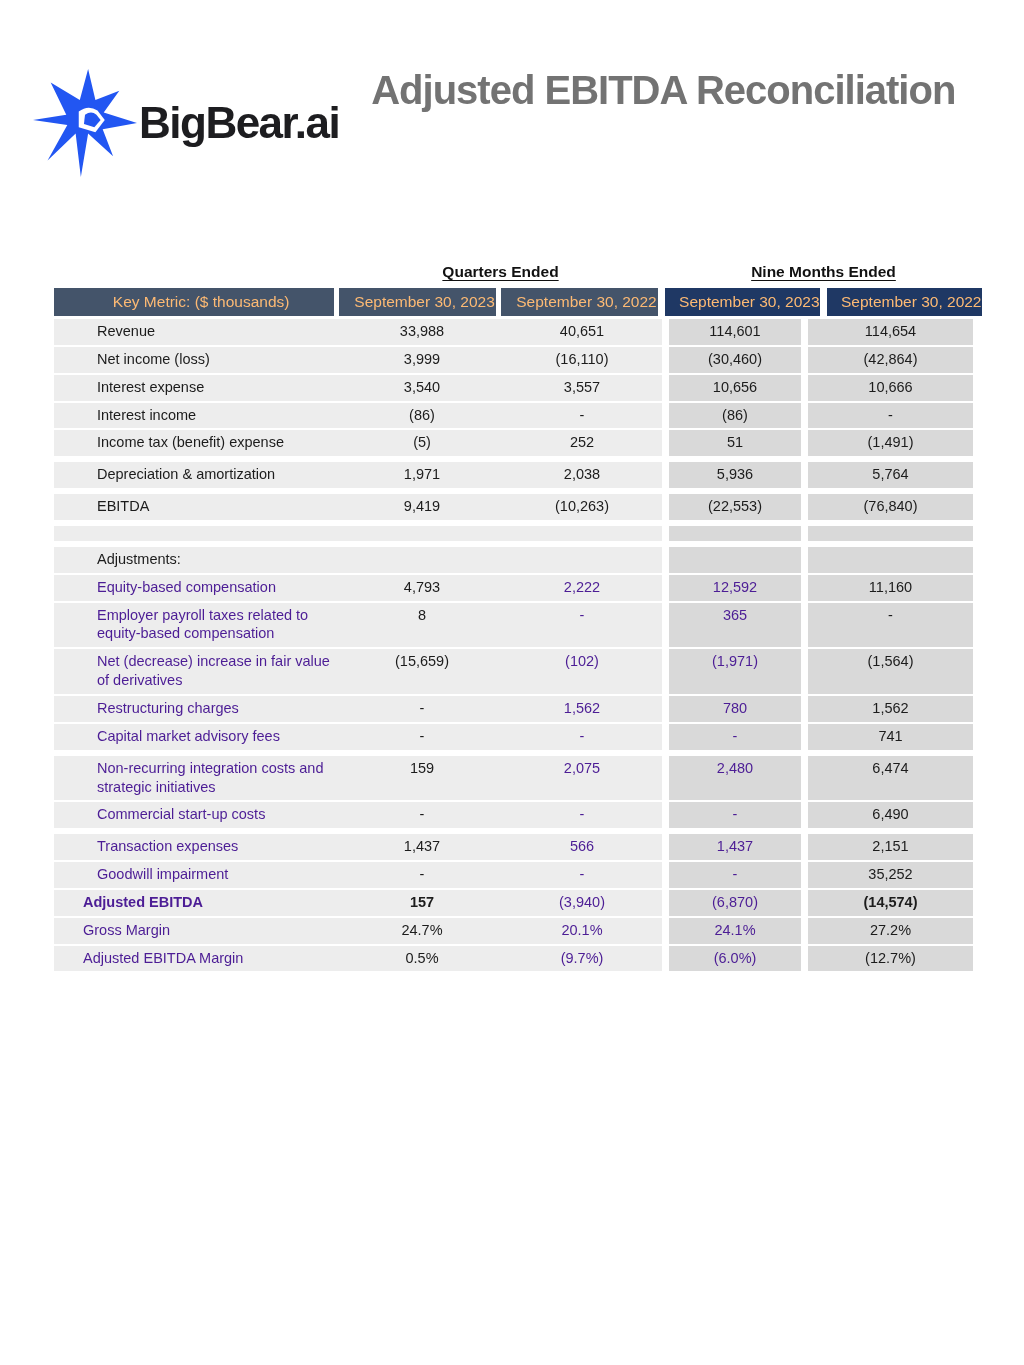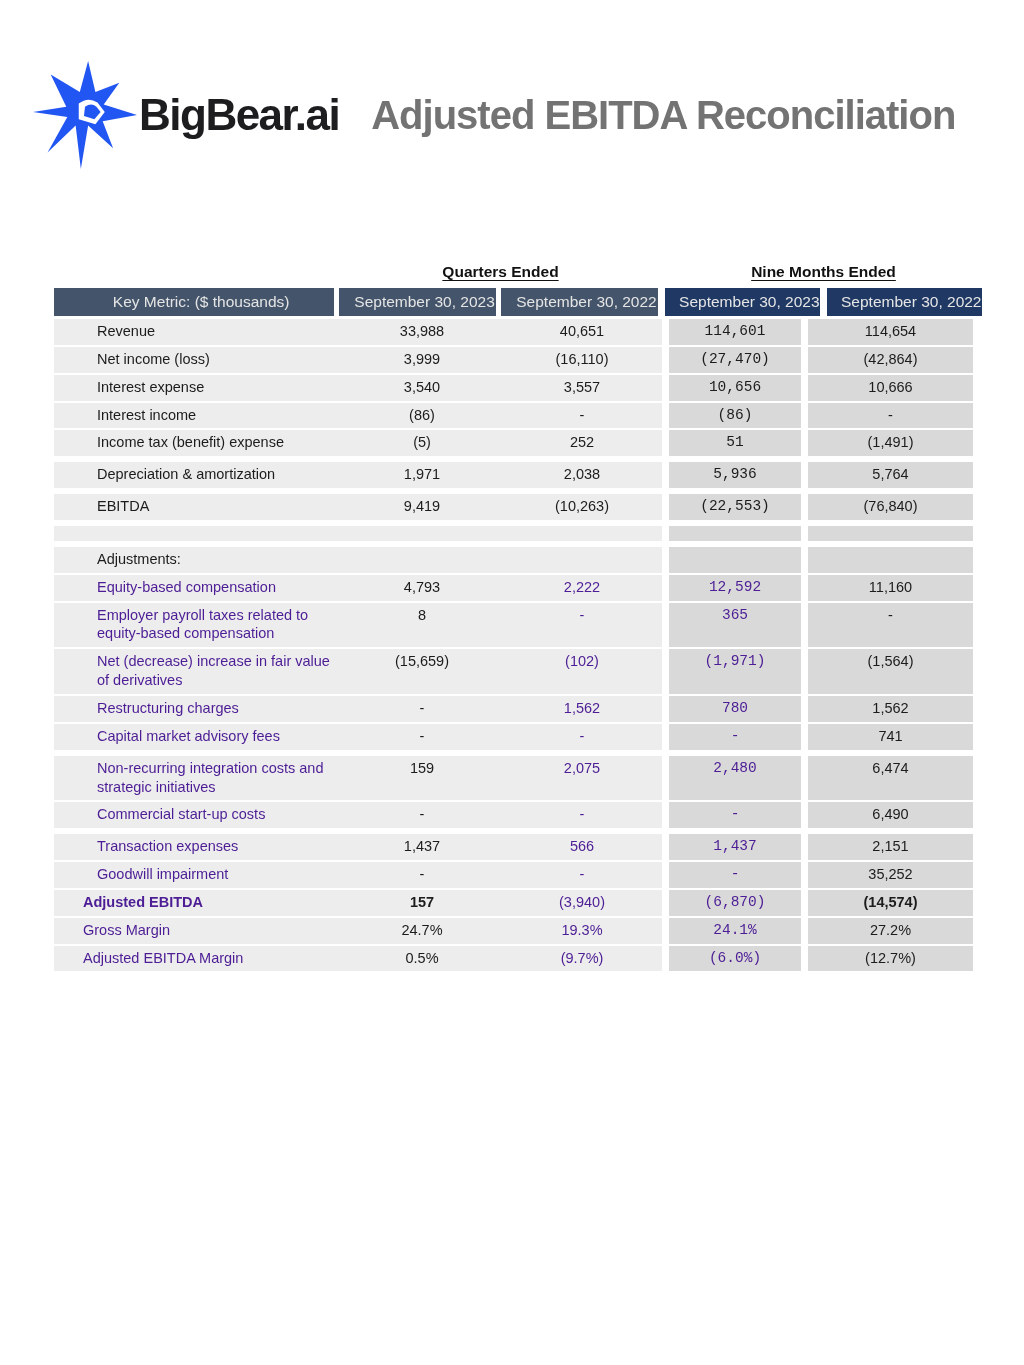--- a/index.html
+++ b/index.html
@@ -2,21 +2,21 @@
 <html><head>
 <meta charset="utf-8">
 <style>
   html,body { margin:0; padding:0; background:#ffffff; }
   .page {
     position:relative; width:1024px; height:1365px; background:#ffffff;
     font-family:"Liberation Sans", sans-serif; overflow:hidden;
   }
 
   
-  .hdr { position:absolute; top:60px; left:33px; display:flex; align-items:center; }
+  .hdr { position:absolute; top:68px; left:33px; display:flex; }
   .logo { display:flex; align-items:center; }
   .logo svg { width:104px; height:110px; display:block; }
   .brand {
     font-size:44px; font-weight:bold; color:#1d1d20; letter-spacing:-1.5px;
     margin-left:2px;
   }
   .title {
     font-size:40px; font-weight:600; color:#737373; letter-spacing:-1px;
     margin:0 0 0 32px; white-space:nowrap;
   }
@@ -27,21 +27,21 @@
   .group-headers { display:flex; margin-bottom:7px; }
   .gh-spacer { width:288px; }
   .gh {
     width:317px; text-align:center; font-size:15.5px; font-weight:bold; color:#111;
     text-decoration:underline; text-underline-offset:3px;
   }
   .gh-gap { width:6px; }
 
   .header-row { display:flex; }
   .hcell {
-    color:#e5e5e5; font-size:15.5px; text-align:center; padding:5px 0 5px 14px;
+    color:#fdba74; font-size:15.5px; text-align:center; padding:5px 0 5px 14px;
     white-space:nowrap;
   }
   .hcell.key { width:288px; background:#44546A; }
   .hcell.q  { width:155px; background:#44546A; }
   .hcell.n  { width:153px; background:#1F3864; }
   .hgap { width:5px; background:#fff; }
   .hgap.wide { width:7px; }
 
   .tbody { margin-top:3px; }
   .trow { display:flex; margin-top:2px; align-items:stretch; }
@@ -51,21 +51,21 @@
   .cell { font-size:14.5px; color:#1c1c1c; }
   .label-cell {
     width:235px; background:#EDEDED; padding:3px 10px 4px 43px;
     white-space:pre-line; line-height:1.3; text-align:left;
   }
   .trow.flush .label-cell { padding-left:29px; width:249px; }
   .vcell {
     background:#EDEDED; text-align:center; padding:3px 0 4px 0; line-height:1.3;
   }
   .vcell.q1, .vcell.q2 { width:160px; }
-  .vcell.n1 { width:132px; background:#D9D9D9;font-family:Liberation Mono, monospace; }
+  .vcell.n1 { width:132px; background:#D9D9D9; }
   .vcell.n2 { width:165px; background:#D9D9D9; }
   .cgap { width:7px; background:#ffffff; }
 
   .navy { color:#4c1d95; }
   .b { font-weight:bold; }
 </style>
 </head>
 <body>
 
 <div class="page">
@@ -111,21 +111,21 @@
           <div class="cgap"></div>
           <div class="cell vcell n1">114,601</div>
           <div class="cgap"></div>
           <div class="cell vcell n2">114,654</div>
         </div>
         <div class="trow">
           <div class="cell label-cell">Net income (loss)</div>
           <div class="cell vcell q1">3,999</div>
           <div class="cell vcell q2">(16,110)</div>
           <div class="cgap"></div>
-          <div class="cell vcell n1">(27,470)</div>
+          <div class="cell vcell n1">(30,460)</div>
           <div class="cgap"></div>
           <div class="cell vcell n2">(42,864)</div>
         </div>
         <div class="trow">
           <div class="cell label-cell">Interest expense</div>
           <div class="cell vcell q1">3,540</div>
           <div class="cell vcell q2">3,557</div>
           <div class="cgap"></div>
           <div class="cell vcell n1">10,656</div>
           <div class="cgap"></div>
@@ -274,21 +274,21 @@
           <div class="cell vcell q1 b">157</div>
           <div class="cell vcell q2 navy">(3,940)</div>
           <div class="cgap"></div>
           <div class="cell vcell n1 navy">(6,870)</div>
           <div class="cgap"></div>
           <div class="cell vcell n2 b">(14,574)</div>
         </div>
         <div class="trow flush">
           <div class="cell label-cell navy">Gross Margin</div>
           <div class="cell vcell q1">24.7%</div>
-          <div class="cell vcell q2 navy">19.3%</div>
+          <div class="cell vcell q2 navy">20.1%</div>
           <div class="cgap"></div>
           <div class="cell vcell n1 navy">24.1%</div>
           <div class="cgap"></div>
           <div class="cell vcell n2">27.2%</div>
         </div>
         <div class="trow flush">
           <div class="cell label-cell navy">Adjusted EBITDA Margin</div>
           <div class="cell vcell q1">0.5%</div>
           <div class="cell vcell q2 navy">(9.7%)</div>
           <div class="cgap"></div>

